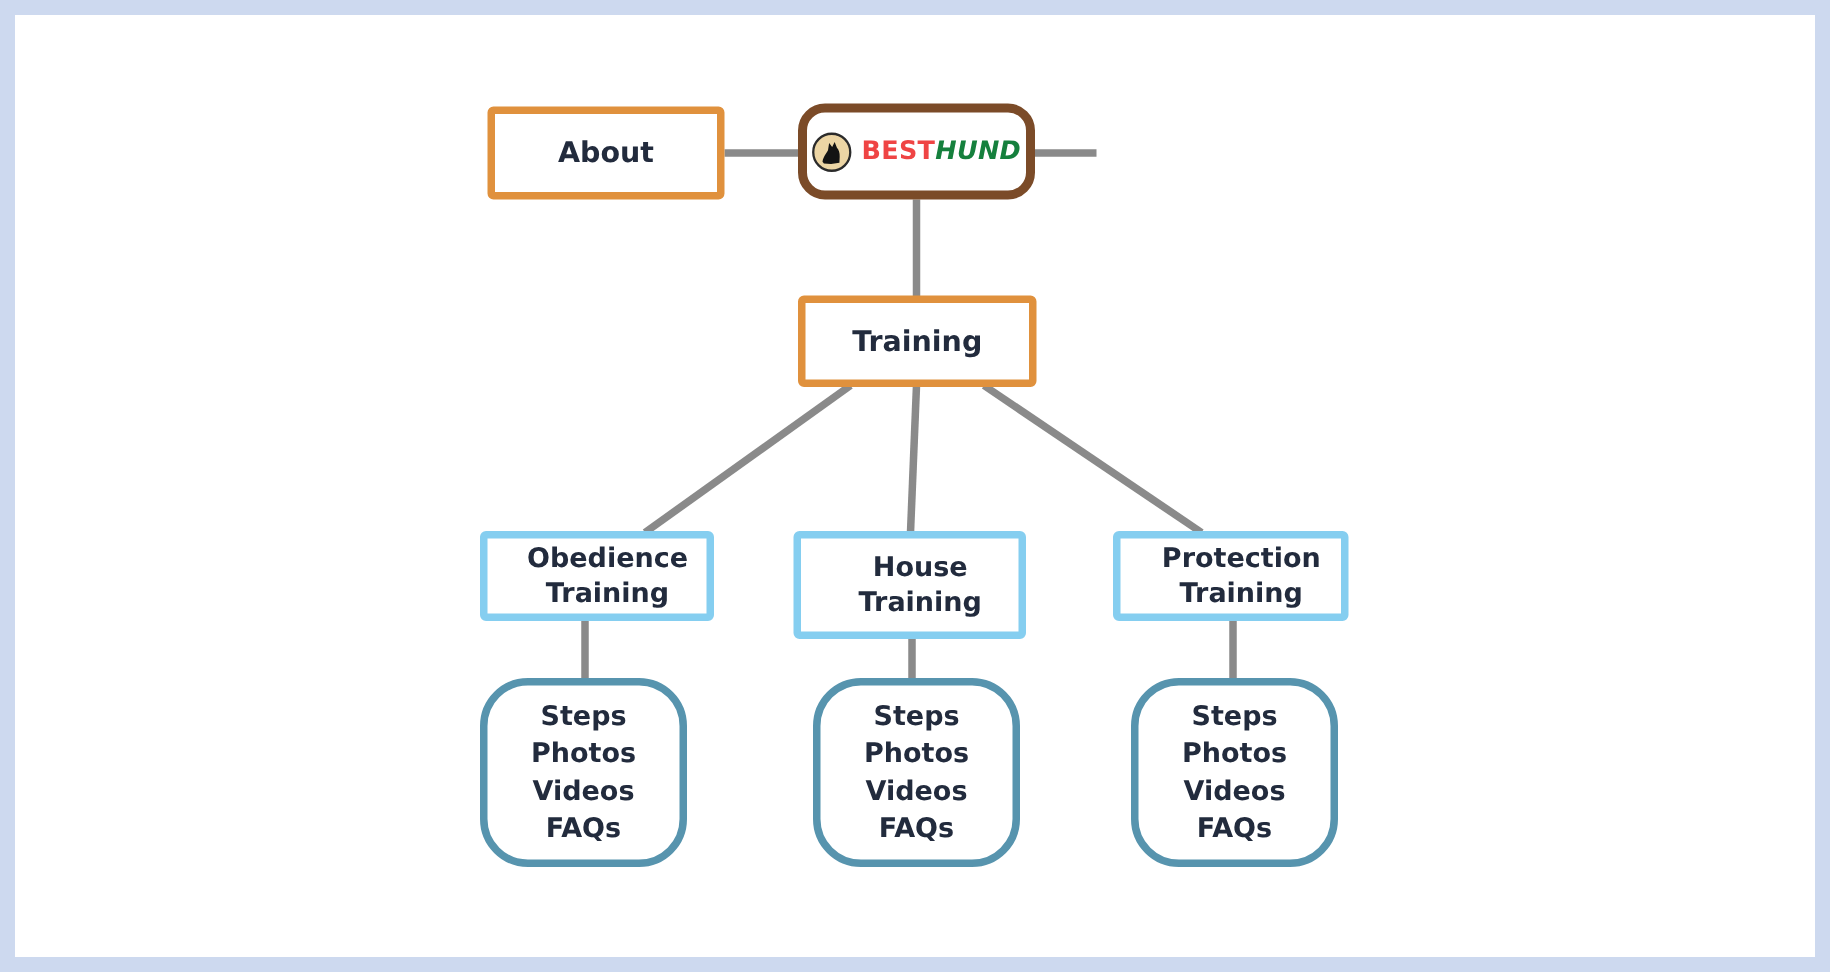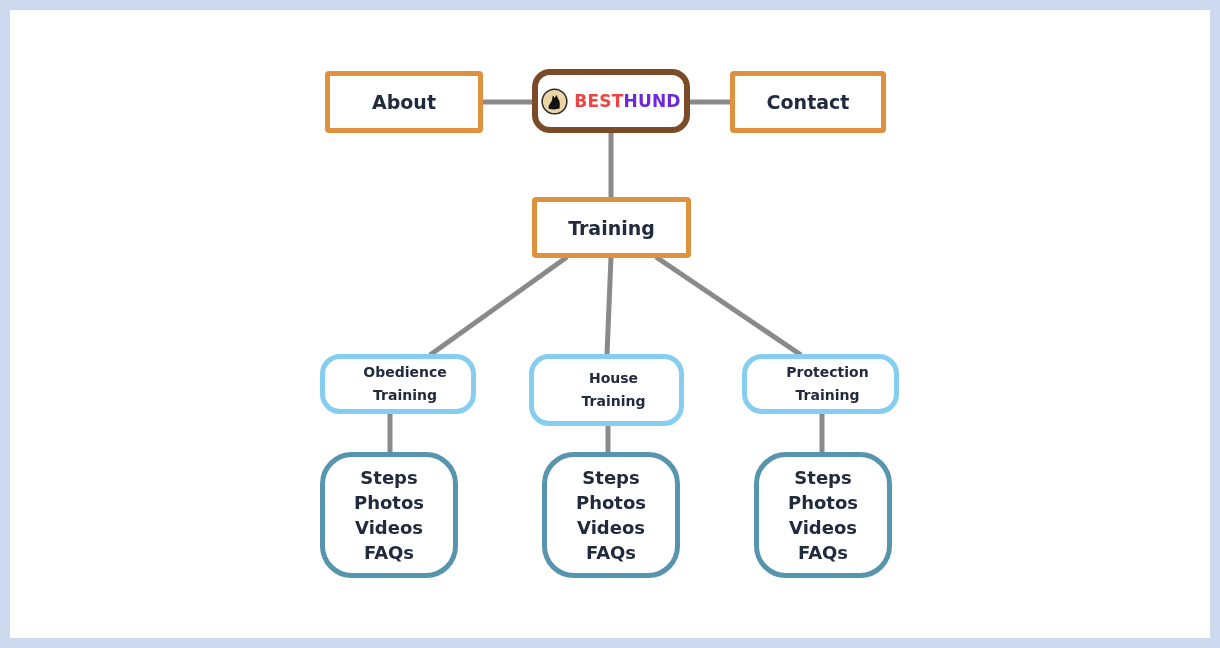--- a/index.html
+++ b/index.html
@@ -22,38 +22,38 @@
     position: absolute; z-index: 1;
     background: #ffffff;
     display: flex; flex-direction: column;
     align-items: center; justify-content: center;
     text-align: center;
     color: #222b3d;
     font-weight: bold;
   }
   .node-orange { border: 5px solid #e0913d; border-radius: 4px; font-size: 19px; }
   .node-brown  { border: 6px solid #7b4b28; border-radius: 18px; flex-direction: row; gap: 6px; }
-  .node-sky    { border: 5px solid #85cef0; border-radius: 20px; font-size: 14px; line-height: 23px; padding-left: 14px; }
+  .node-sky    { border: 5px solid #85cef0; border-radius: 4px; font-size: 18px; line-height: 23px; padding-left: 14px; }
   .node-steel  { border: 5px solid #5794ae; border-radius: 32px; font-size: 18px; line-height: 25px; }
 
   .n-about      { left: 315px; top: 61px;  width: 158px; height: 62px; }
   .n-besthund   { left: 522px; top: 59px;  width: 158px; height: 64px; }
   .n-contact    { left: 720px; top: 61px;  width: 156px; height: 62px; }
   .n-training   { left: 522px; top: 187px; width: 159px; height: 61px; }
   .n-obedience  { left: 310px; top: 344px; width: 156px; height: 60px; }
   .n-house      { left: 519px; top: 344px; width: 155px; height: 72px; }
   .n-protection { left: 732px; top: 344px; width: 157px; height: 60px; }
   .n-leaf1      { left: 310px; top: 442px; width: 138px; height: 126px; }
   .n-leaf2      { left: 532px; top: 442px; width: 138px; height: 126px; }
   .n-leaf3      { left: 744px; top: 442px; width: 138px; height: 126px; }
 
   .logo-circle { width: 27px; height: 27px; display: inline-flex; flex: 0 0 auto; }
   .brand-text { font-size: 17px; letter-spacing: 0.2px; white-space: nowrap; }
   .t-best { color: #ef4444; }
-  .t-hund { color: #6d28d9; }
+  .t-hund { color: #15803d; font-style: italic; }
 </style>
 </head>
 <body>
 
 <div class="canvas">
 
   <svg class="wires" viewBox="0 0 1200 628" xmlns="http://www.w3.org/2000/svg">
     <g stroke="#8a8a8a" stroke-width="5" fill="none">
       <line x1="473" y1="92" x2="523" y2="92"></line>
       <line x1="680" y1="92" x2="721" y2="92"></line>
@@ -74,23 +74,20 @@
   <div class="node node-brown n-besthund">
     <span class="logo-circle">
       <svg viewBox="0 0 28 28" width="27" height="27" xmlns="http://www.w3.org/2000/svg">
         <circle cx="14" cy="14" r="12.8" fill="#ecd5a4" stroke="#2b2b2b" stroke-width="1.6"></circle>
         <path fill="#131313" d="M7.6 20.5 C8.2 16.8 10.2 15.2 11.4 12.6 L12.2 7.6 L14.3 10.4 L16.0 6.9 L17.6 10.9 C19.0 12.4 19.6 14.6 19.5 17.1 L19.3 21.3 L13.5 22.2 L8.6 21.8 Z"></path>
       </svg>
     </span>
     <span class="brand-text"><span class="t-best">BEST</span><span class="t-hund">HUND</span></span>
   </div>
 
-  <div class="node node-orange n-contact">
-    <span>Contact</span>
-  </div>
 
   <div class="node node-orange n-training">
     <span>Training</span>
   </div>
 
   <div class="node node-sky n-obedience">
     <span>Obedience</span>
     <span>Training</span>
   </div>
 

